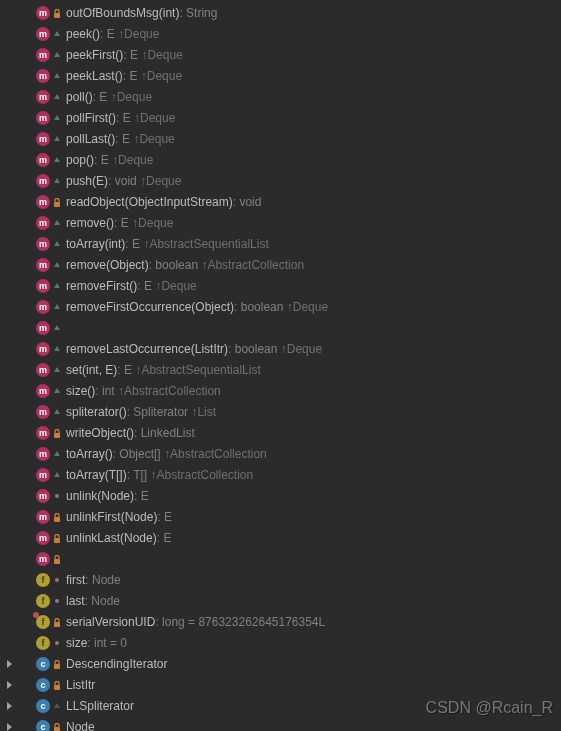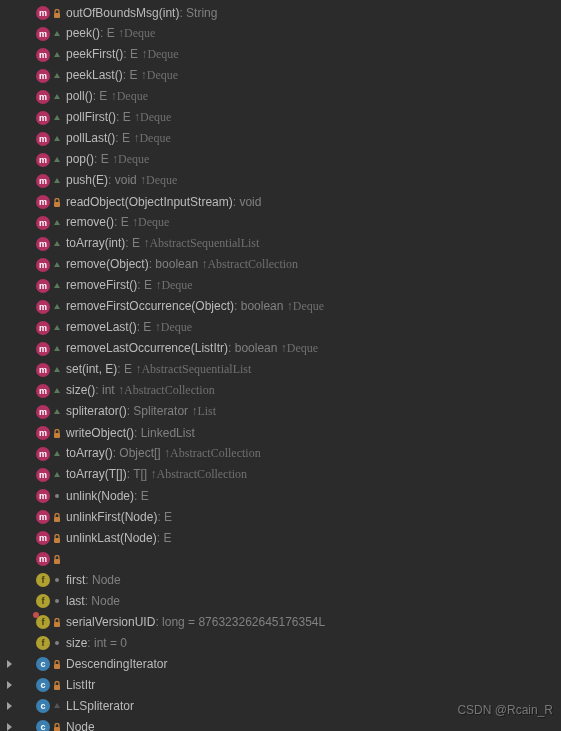--- a/index.html
+++ b/index.html
@@ -86,28 +86,28 @@
   background: #808080;
 }
 .expand {
   width: 0; height: 0;
   border-top: 4px solid transparent;
   border-bottom: 4px solid transparent;
   border-left: 5px solid #a0a0a0;
 }
 .label .name { color: #bbbbbb; }
 .label .ret { color: #808080; }
-.label .inh { color: #707070; font-family: Liberation Serif, serif; }
+.label .inh { color: #707070; }
 .inh-arrow { color: #707070; }
 .watermark {
   position: absolute;
   right: 8px;
   bottom: 14px;
   color: #777;
-  font-size: 12px;
+  font-size: 16px;
   text-shadow: 1px 1px 0 #1a1a1a;
 }
 </style>
 </head>
 <body>
 
 <div class="tree" id="tree">
     <div class="row">
       <div class="indent-expand"></div>
       <div class="gap"></div>
@@ -253,21 +253,20 @@
       </div>
       <div class="label"><span class="name">removeFirstOccurrence(Object)</span><span class="ret">: </span><span class="ret">boolean</span> <span class="inh-arrow">↑</span><span class="inh">Deque</span></div>
     </div>
     <div class="row">
       <div class="indent-expand"></div>
       <div class="gap"></div>
       <div class="icon icon-m">m</div>
       <div class="modicon">
         <div class="arrow-up"></div>
       </div>
-      <div class="label"><span class="name">removeLast()</span><span class="ret">: </span><span class="ret">E</span> <span class="inh-arrow">↑</span><span class="inh">Deque</span></div>
     </div>
     <div class="row">
       <div class="indent-expand"></div>
       <div class="gap"></div>
       <div class="icon icon-m">m</div>
       <div class="modicon">
         <div class="arrow-up"></div>
       </div>
       <div class="label"><span class="name">removeLastOccurrence(ListItr)</span><span class="ret">: </span><span class="ret">boolean</span> <span class="inh-arrow">↑</span><span class="inh">Deque</span></div>
     </div>

